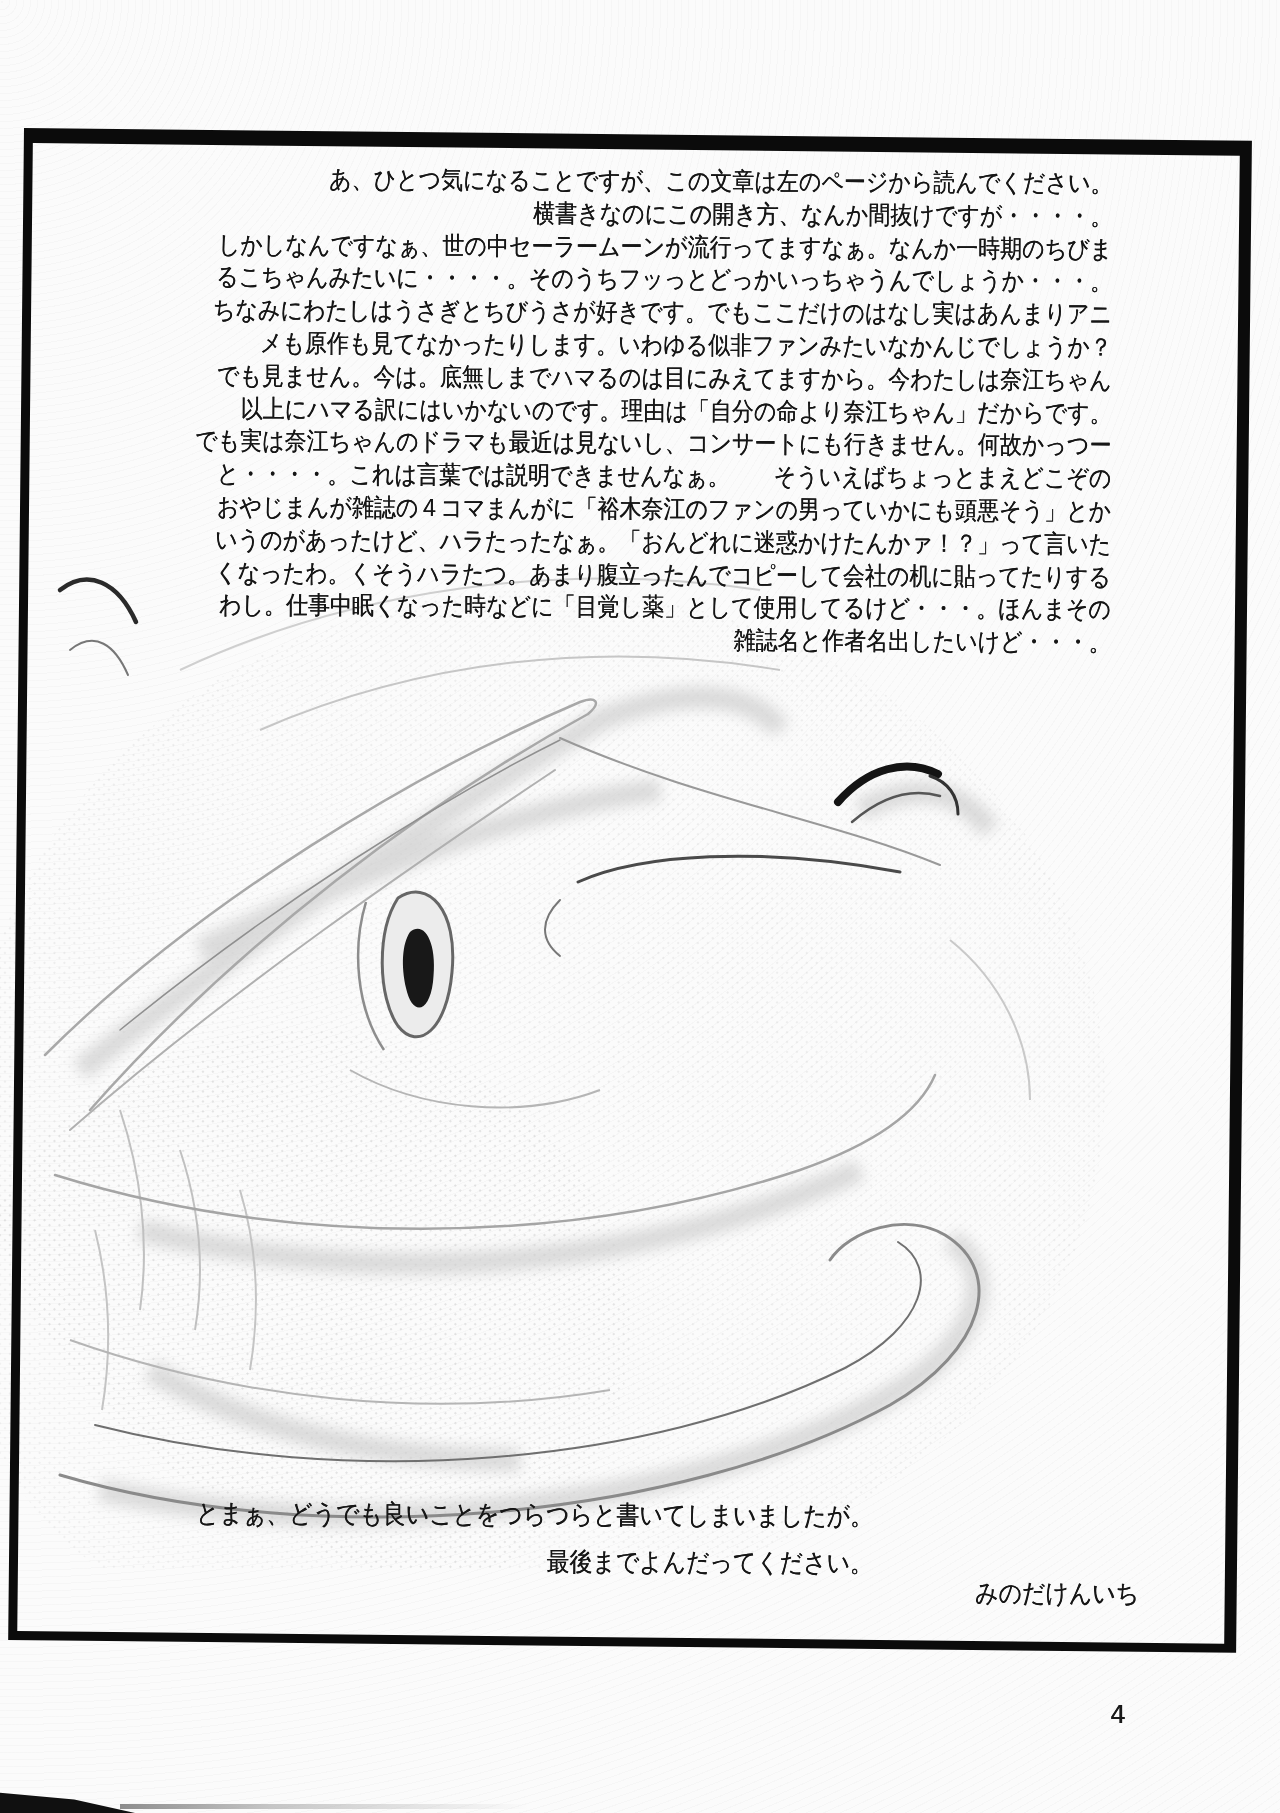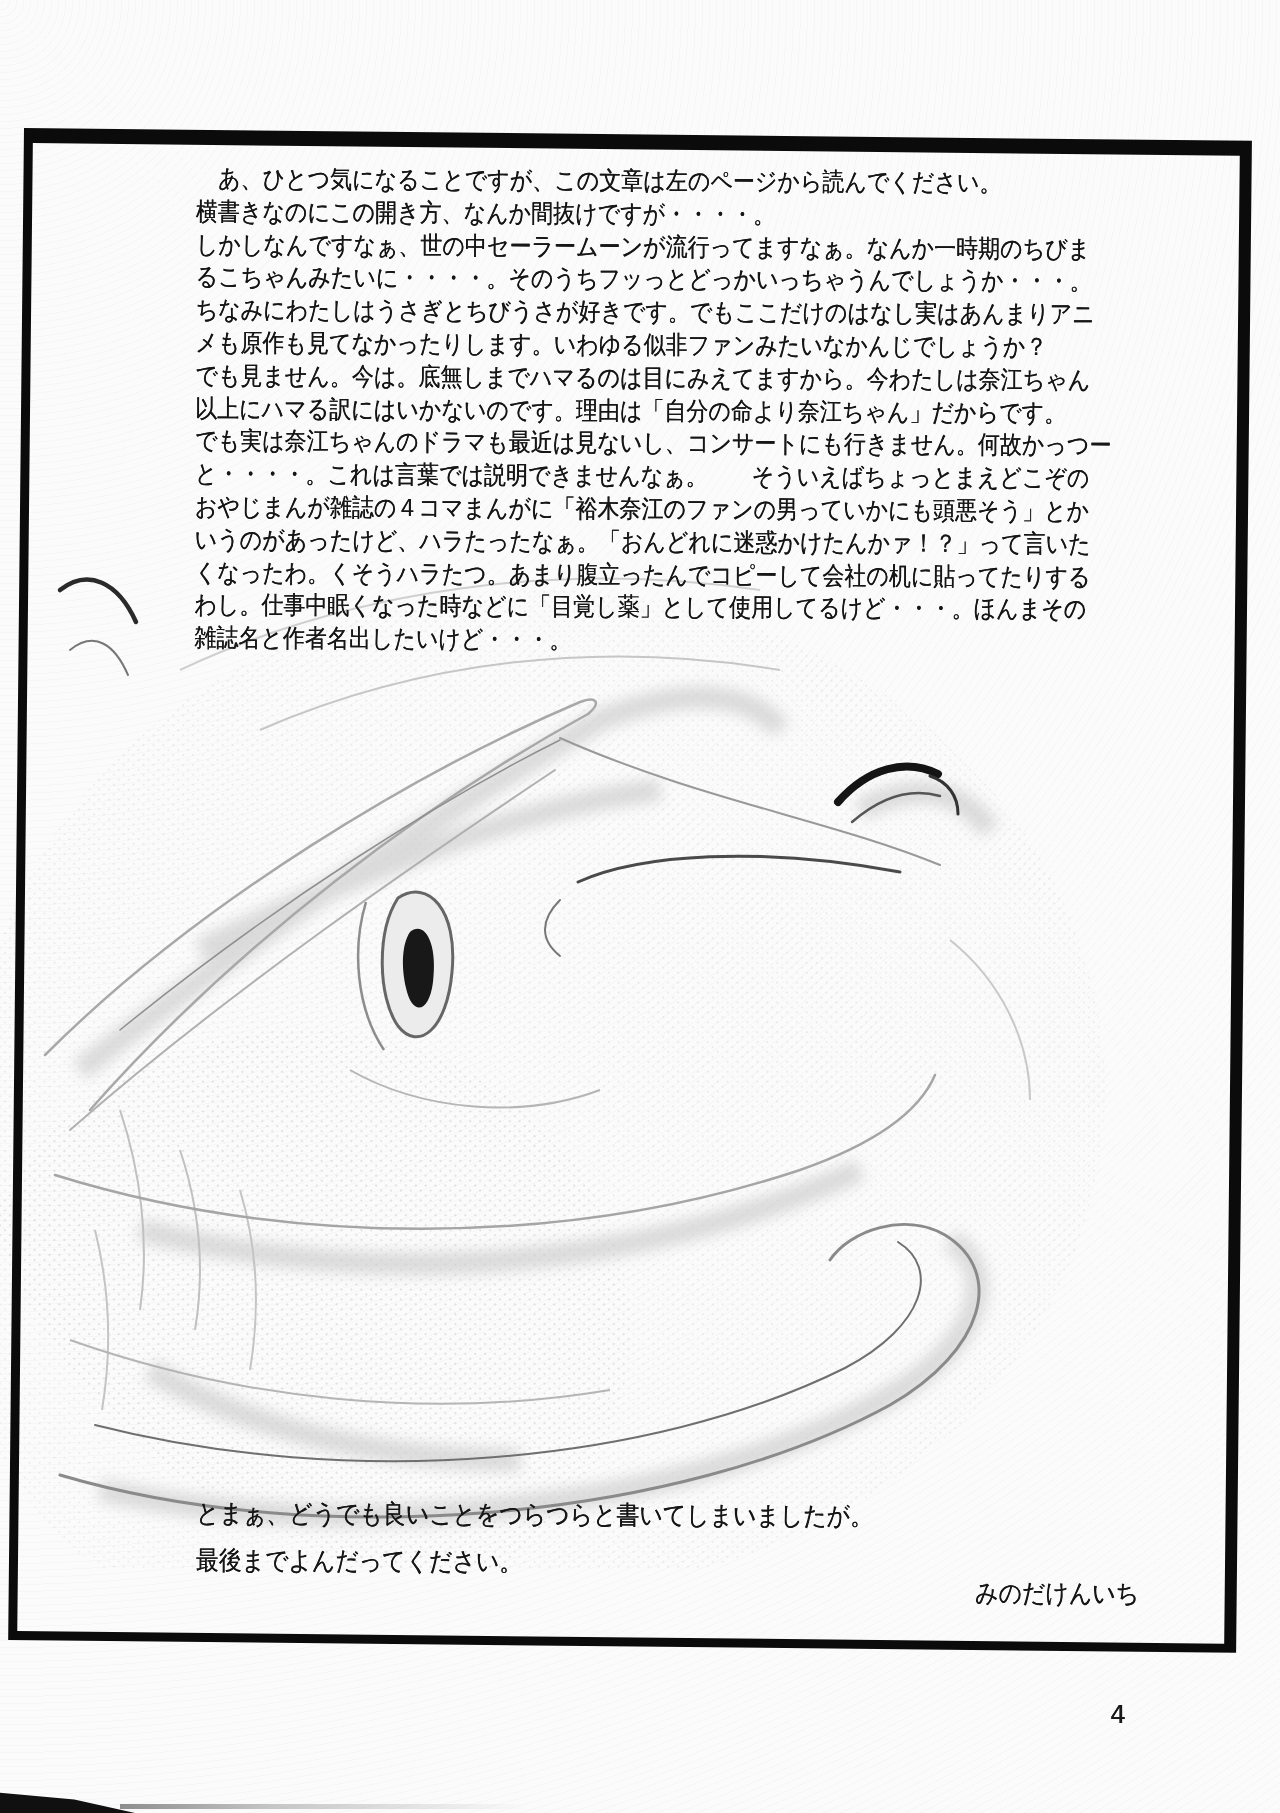--- a/index.html
+++ b/index.html
@@ -7,20 +7,21 @@
     width:1280px;height:1813px;
     background:#fbfbfb;
     font-family:"DejaVu Sans", sans-serif;
     overflow:hidden;position:relative;
   }
   .page{
     position:absolute;inset:0;
     background:
       repeating-radial-gradient(circle at 2px 2px, rgba(0,0,0,0.018) 0 1px, transparent 1px 7px),
       #fbfbfb;
+    text-align: right;
   }
   .sketch{
     position:absolute;left:0;top:470px;width:1120px;height:1100px;z-index:1;
   }
   .frame{
     position:absolute;left:24px;top:128px;width:1228px;height:1512px;
     box-sizing:border-box;
     border-style:solid;border-color:#0b0b0b;
     border-width:15px 12px 9px 9px;
     transform:rotate(0.6deg);transform-origin:0 0;

